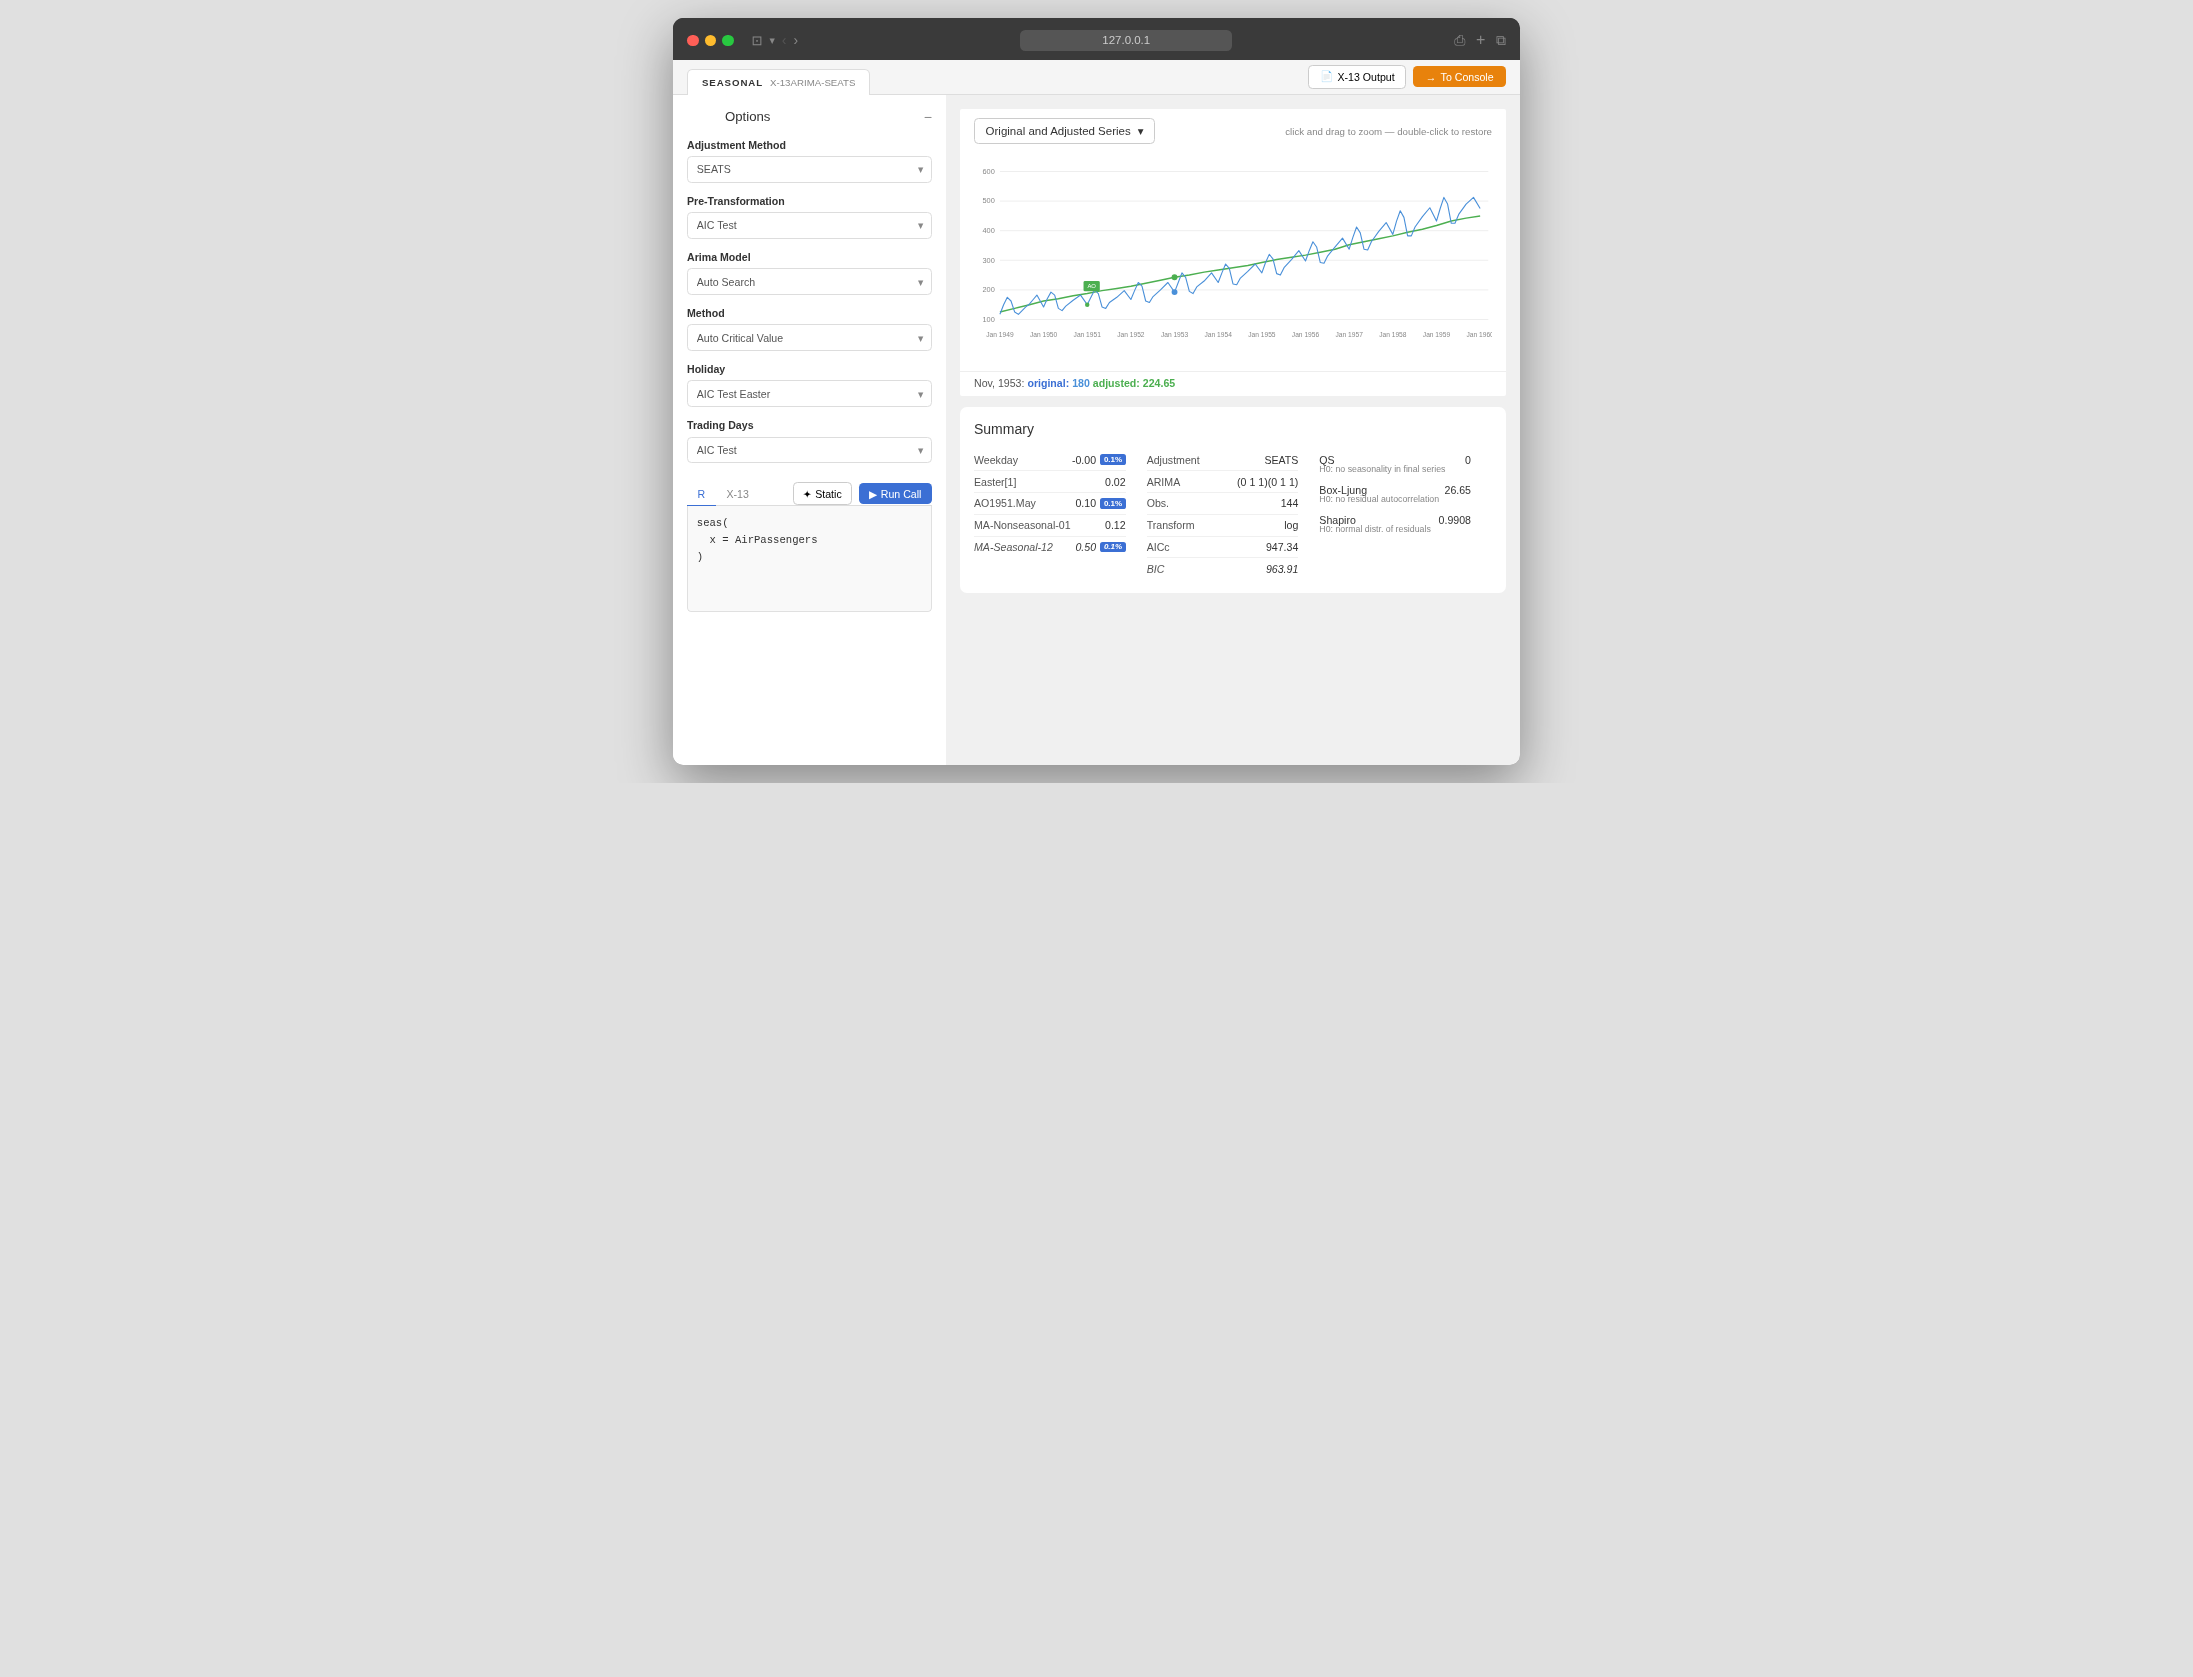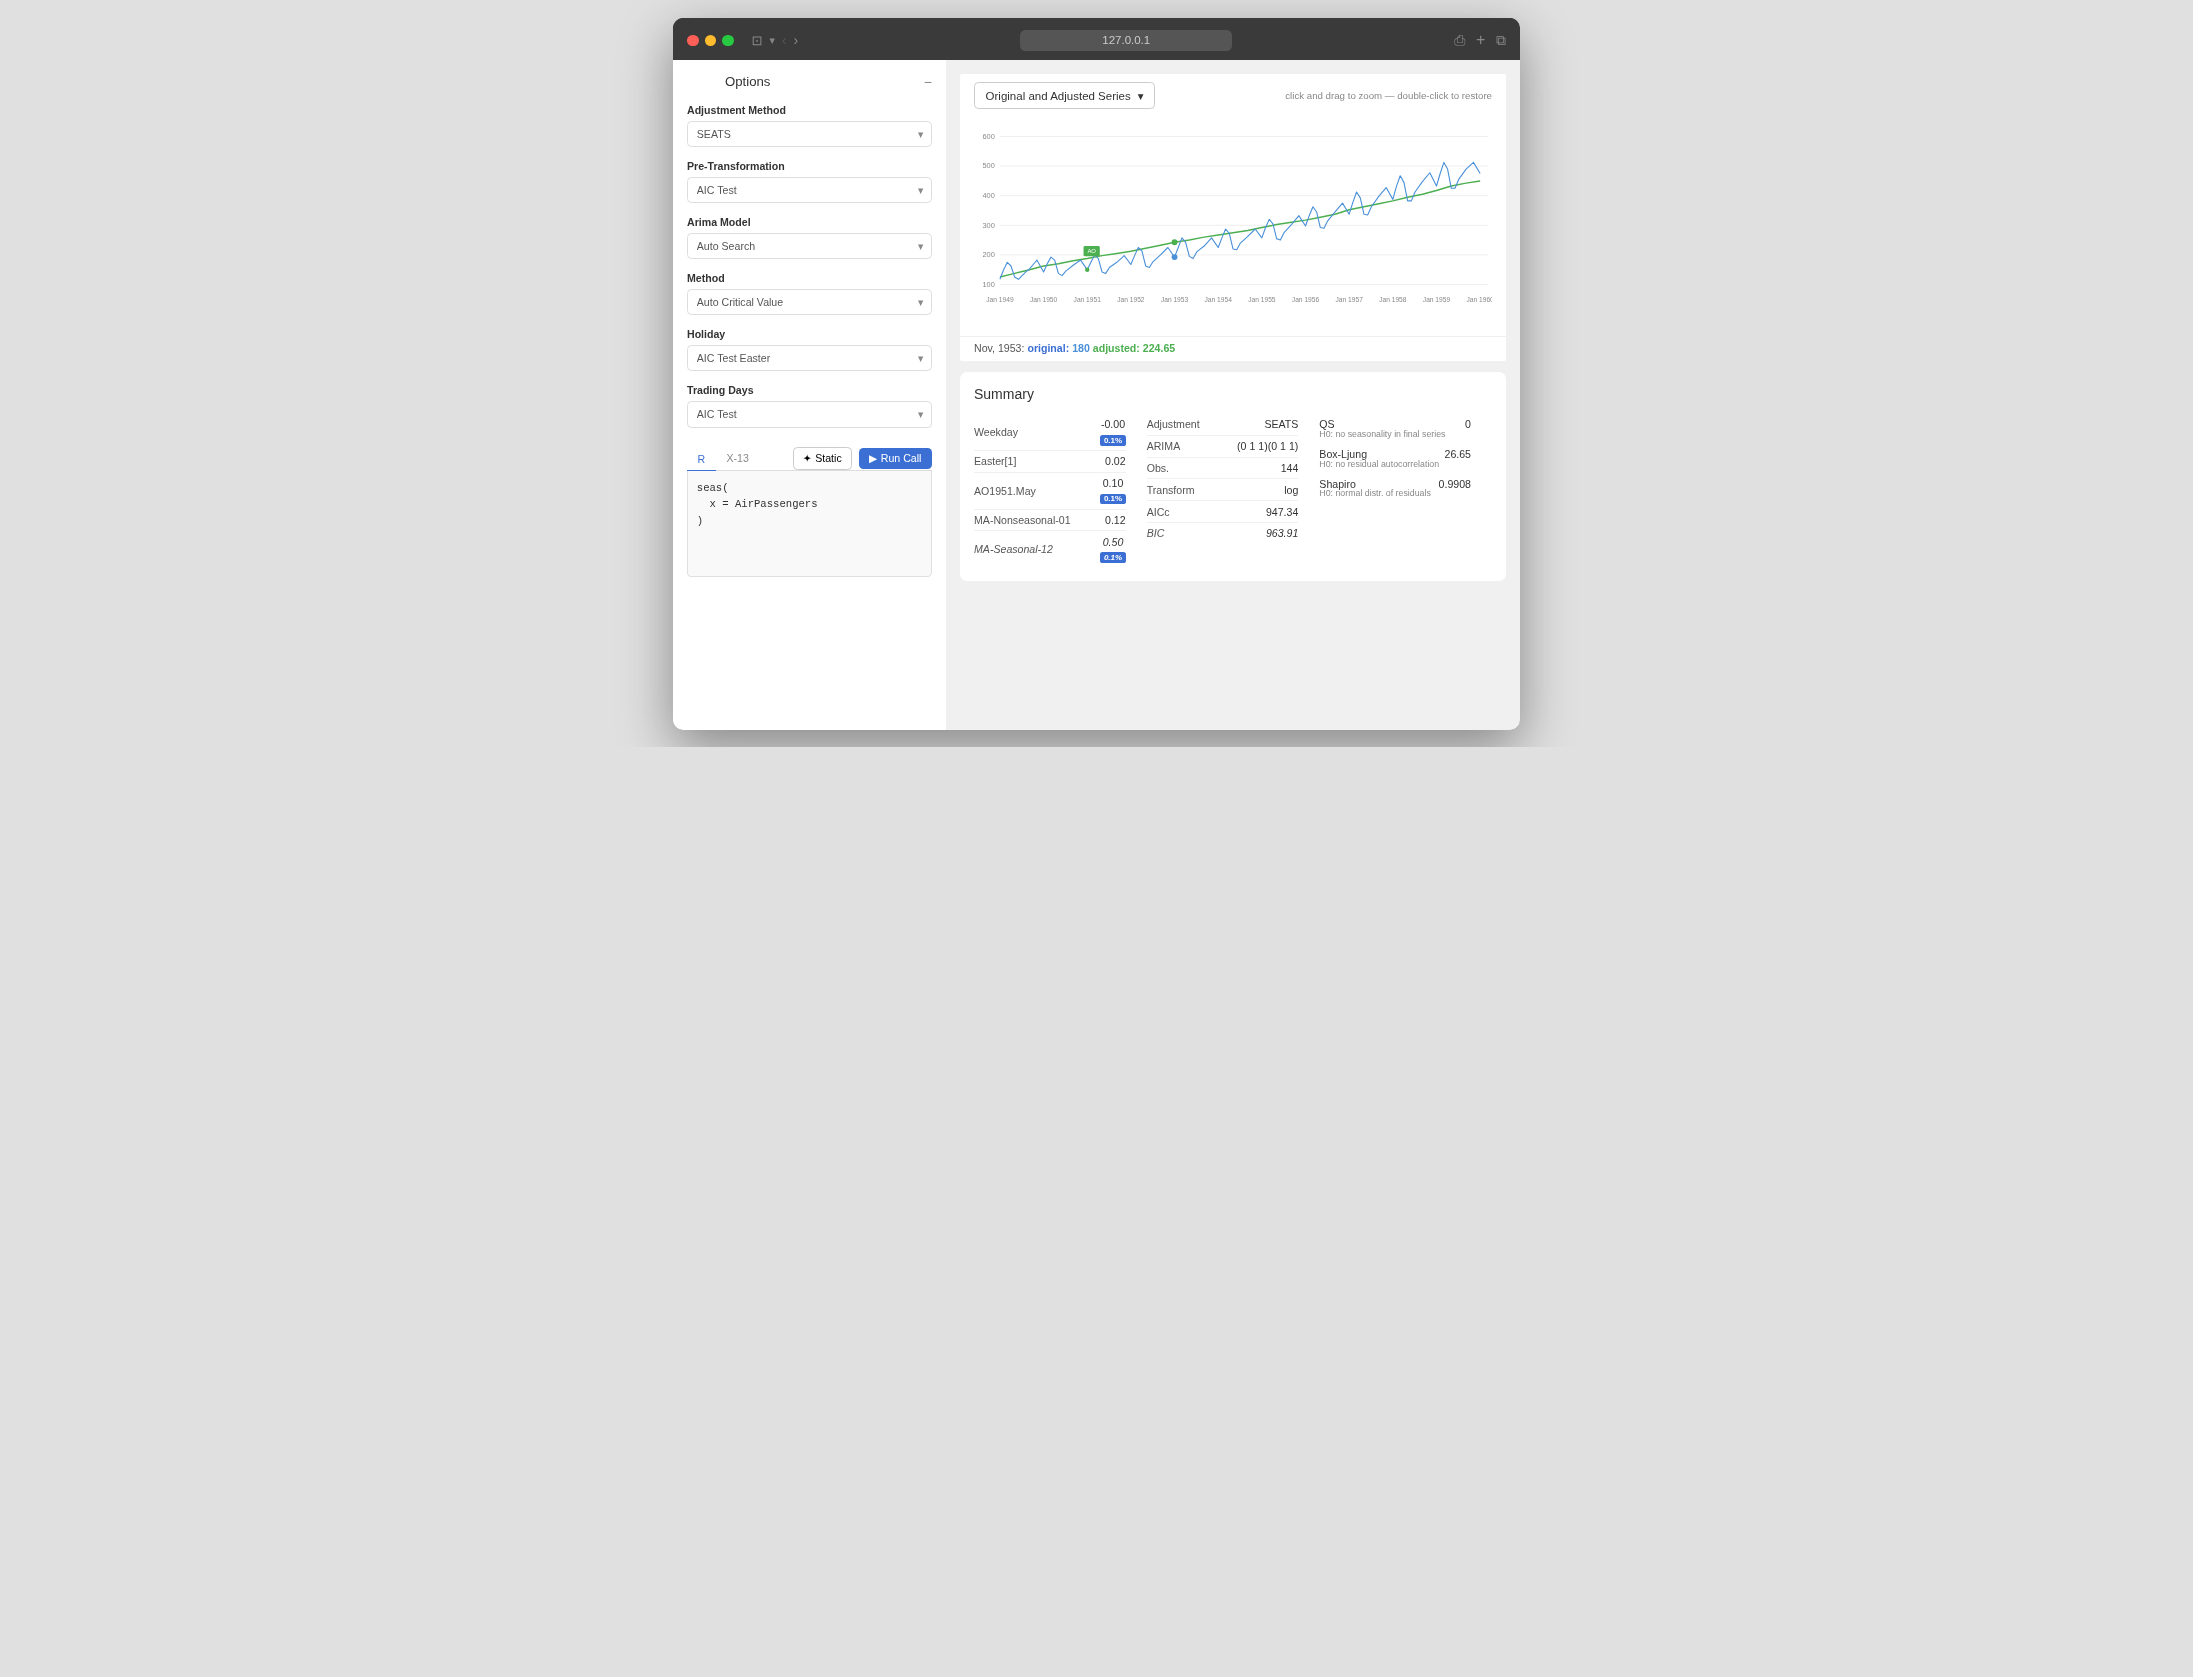--- a/index.html
+++ b/index.html
@@ -285,21 +285,21 @@
     .summary-row {
       display: flex;
       align-items: center;
       justify-content: space-between;
       padding: 4.4px 0;
       border-bottom: 0.9px solid #f0f0f0;
       font-size: 10.6px;
     }
     .summary-row:last-child { border-bottom: none; font-style: italic; }
     .summary-key { color: #555; }
-    .summary-val { color: #333; font-weight: 500; display: flex; align-items: center; gap: 4.4px; flex-direction: column; }
+    .summary-val { color: #333; font-weight: 500; display: flex; align-items: center; gap: 4.4px; }
     .badge-blue {
       background: #3b6fd4;
       color: white;
       font-size: 8px;
       padding: 0.9px 3.5px;
       border-radius: 2.6px;
       font-weight: 700;
     }
     .summary-subtext {
       font-size: 8.8px;
@@ -330,20 +330,36 @@
     <div class="browser-addressbar">
       <div class="addressbar-input">127.0.0.1</div>
     </div>
     <div class="browser-actions">
       <span style="font-size:14px;color:#888;">⎙</span>
       <span style="font-size:16px;color:#888;">+</span>
       <span style="font-size:14px;color:#888;">⧉</span>
     </div>
   </div>
 
+  <div class="browser-tabbar">
+    <div class="tab-item">
+      <span class="tab-brand">SEASONAL</span>
+      <span class="tab-sub">X-13ARIMA-SEATS</span>
+    </div>
+    <div class="header-actions">
+      <button class="btn-output">
+        <span>📄</span>
+        <span>X-13 Output</span>
+      </button>
+      <button class="btn-console">
+        <span>→</span>
+        <span>To Console</span>
+      </button>
+    </div>
+  </div>
 
   <div class="app-body">
 
     <div class="sidebar">
       <div class="sidebar-header">
         <span class="sidebar-title">Options</span>
         <span class="sidebar-collapse">−</span>
       </div>
 
       <div class="option-group">

